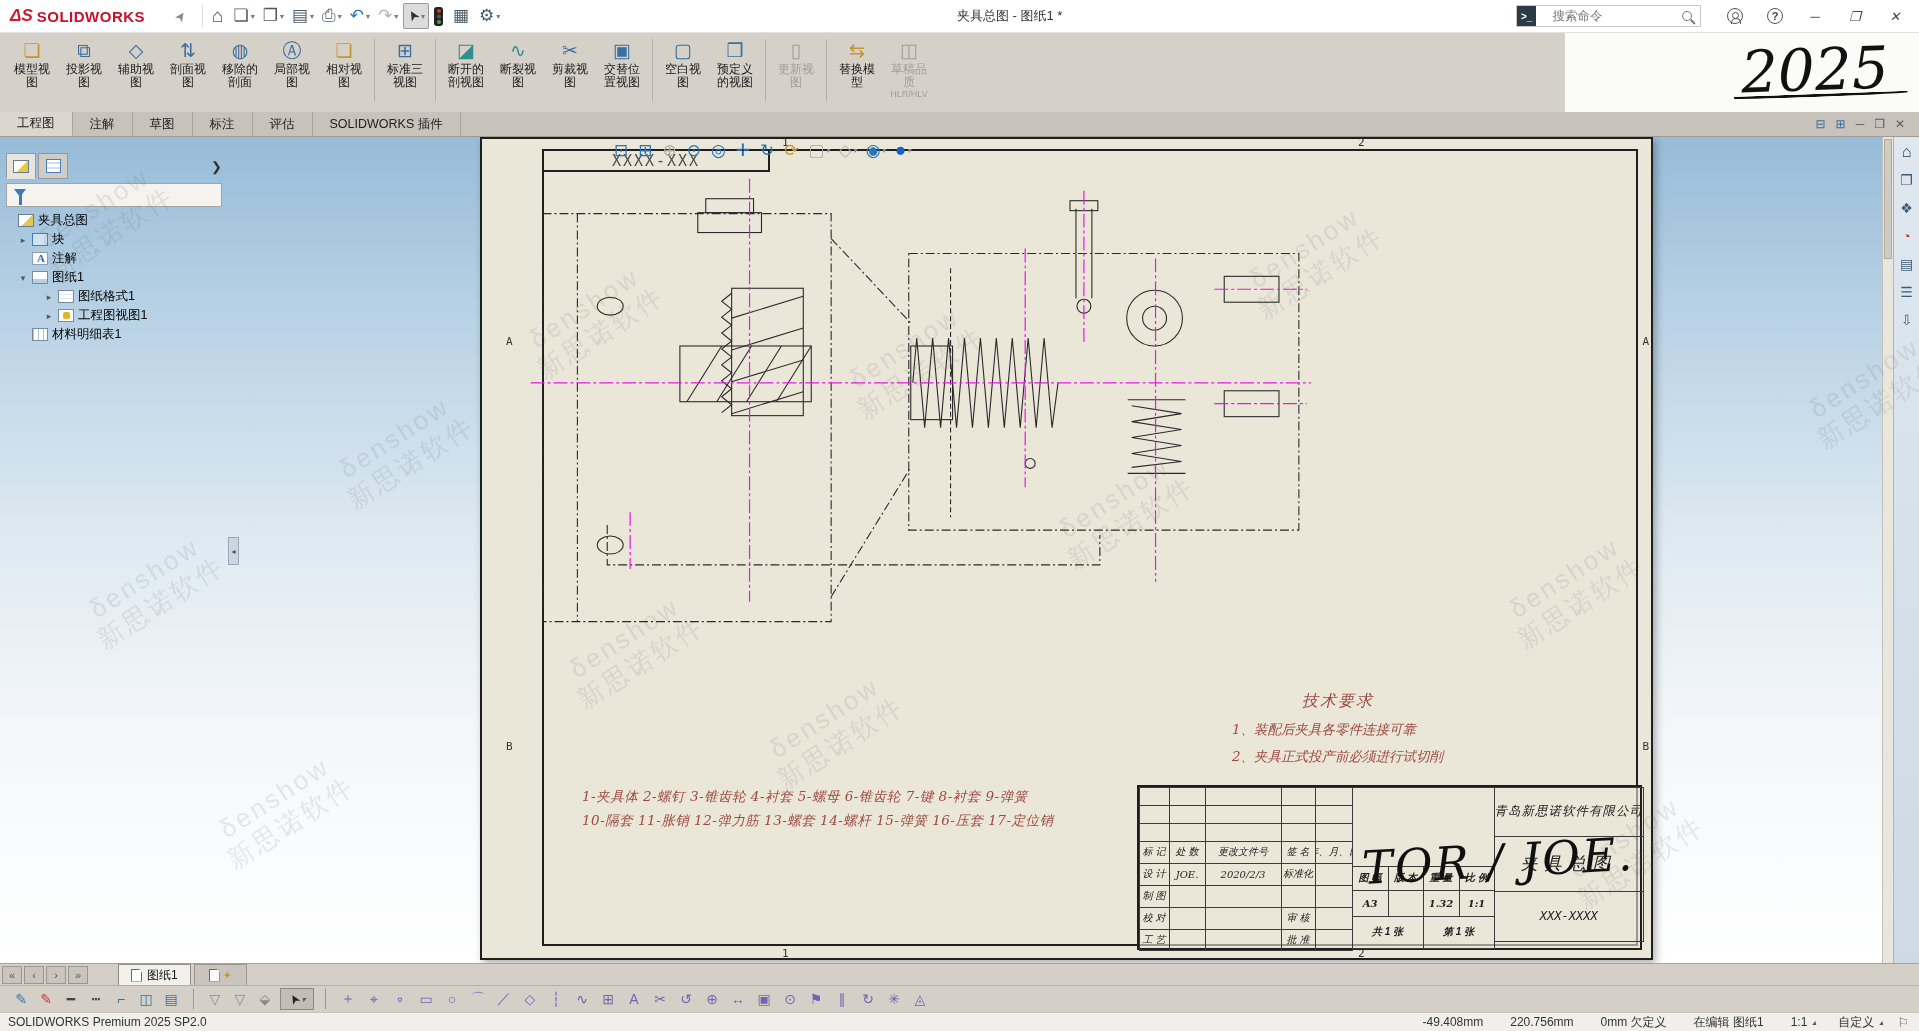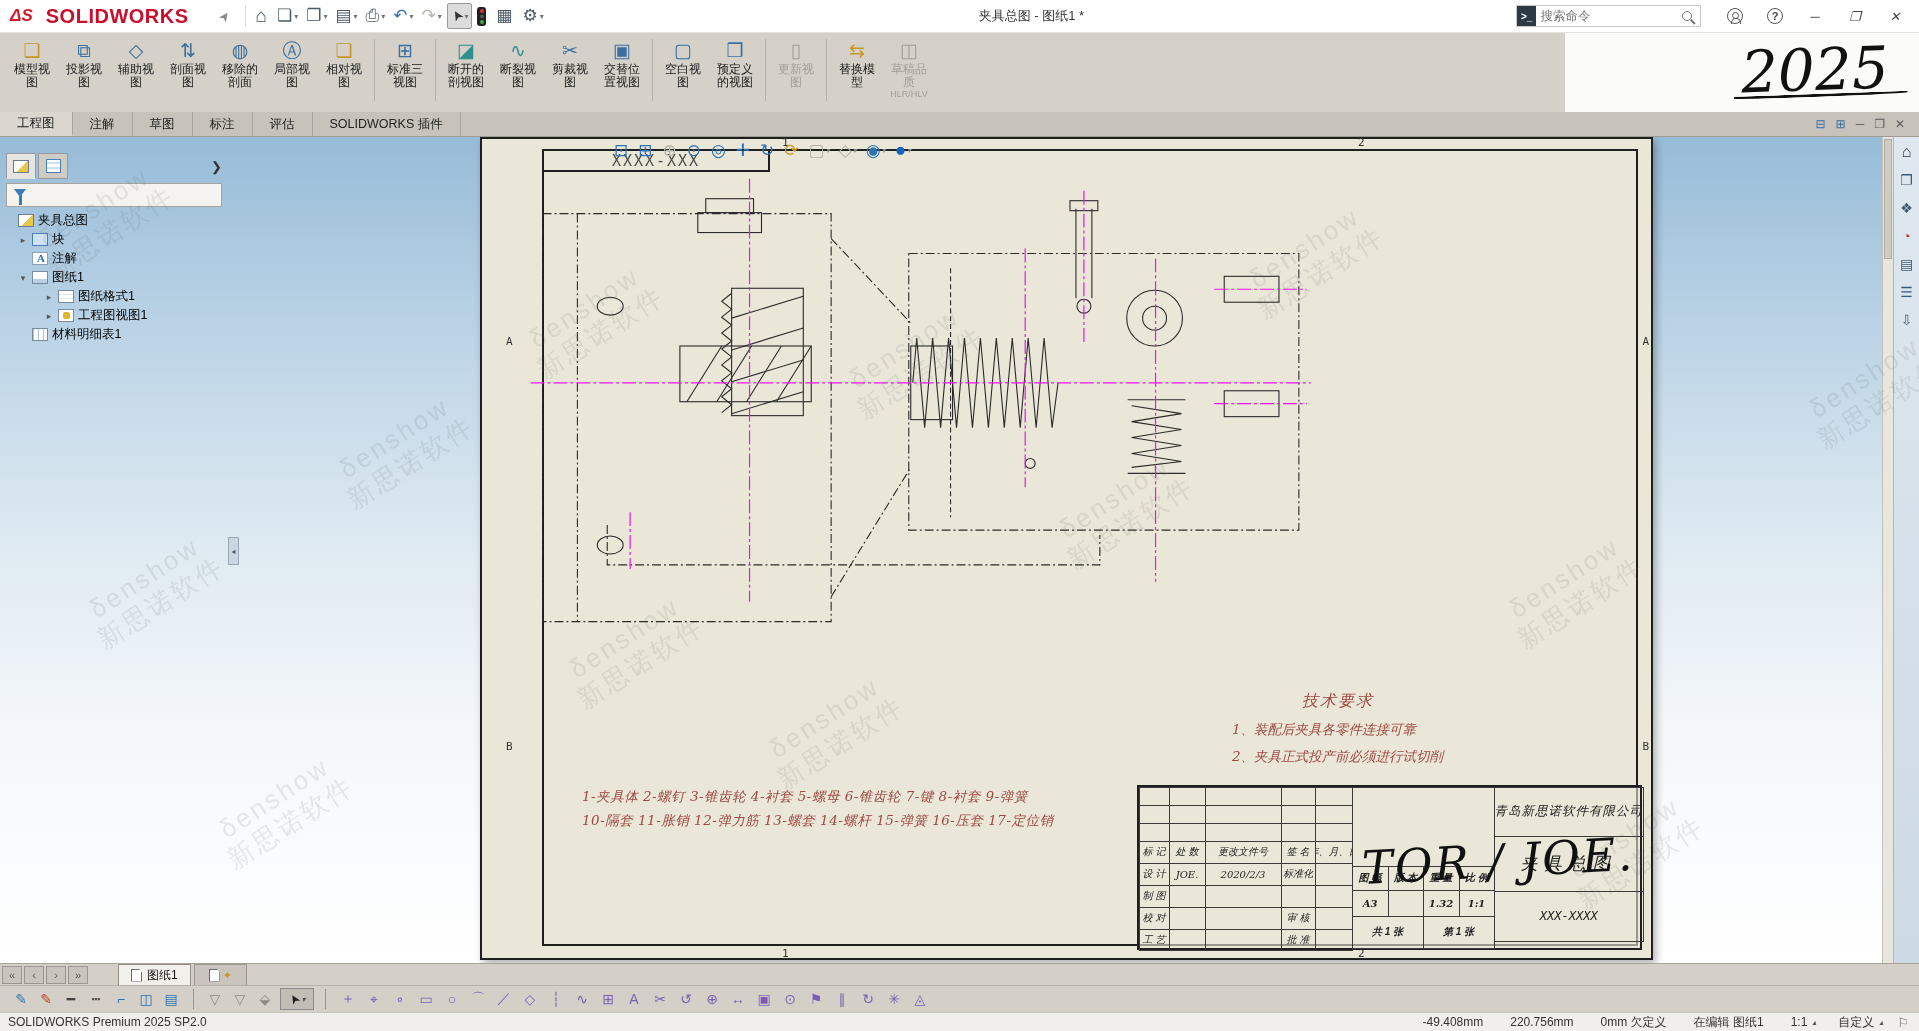--- a/index.html
+++ b/index.html
@@ -7,40 +7,40 @@
   i,span,div{box-sizing:border-box;}
   
   .wm{position:absolute;transform:rotate(-33deg);color:rgba(90,90,90,.13);font-size:26px;line-height:30px;pointer-events:none;z-index:50;white-space:nowrap;text-align:center;}
   .wm .wl{display:block;letter-spacing:3px;}
   .w1{left:30px;top:190px}.w2{left:80px;top:560px}.w3{left:210px;top:780px}.w4{left:520px;top:290px}
   .w5{left:560px;top:620px}.w6{left:840px;top:330px}.w7{left:760px;top:700px}.w8{left:1050px;top:480px}
   .w9{left:1240px;top:230px}.w10{left:1500px;top:560px}.w11{left:1560px;top:820px}.w12{left:1800px;top:360px}
   .w13{left:330px;top:420px}
   
   .tb{position:absolute;left:0;top:0;width:100%;height:33px;background:#fff;display:flex;align-items:center;border-bottom:1px solid #e4e2de;z-index:60;}
-  .dslogo{font-style:italic;font-weight:bold;color:#d01c2a;font-size:17px;margin:0 13px 0 10px;}
-  .swlogo{font-weight:bold;color:#c8102e;font-size:20px;letter-spacing:.5px;margin-right:26px;}
+  .dslogo{font-style:italic;font-weight:bold;color:#d01c2a;font-size:17px;margin:0 4px 0 10px;}
+  .swlogo{font-weight:bold;color:#c8102e;font-size:15px;letter-spacing:.5px;margin-right:26px;}
   .menu{font-size:13.5px;color:#222;padding:5px 11px;cursor:default;}
   .pin{color:#8a8a8a;font-size:13px;display:inline-block;transform:rotate(-55deg);margin:0 10px 0 4px;}
   .tbsep{width:1px;height:22px;background:#ddd;margin:0 6px;}
   .qbar{display:flex;align-items:center;gap:2px;}
   .qi{display:flex;align-items:center;padding:3px 3px;border-radius:2px;color:#4a5a66;}
   .qi .g{font-size:17px;line-height:18px;font-style:normal;}
   .qi .dd{font-size:8px;color:#777;margin-left:2px;font-style:normal;}
   .qi.big .g{font-size:19px;}
   .qi.blue .g{color:#2d74b5;}
   .qi.dim .g{color:#b6b3ac;}
   .qi.cur{border:1px solid #9a9a9a;background:#dcdcdc;}
   .qi.cur .g{display:inline-block;transform:rotate(-120deg);font-size:14px;color:#333;}
   .qi.tl .g{width:9px;height:19px;background:#222;border-radius:3px;position:relative;}
   .qi.tl .g::before{content:"";position:absolute;left:2.5px;top:2.5px;width:4px;height:4px;border-radius:50%;background:#e03030;box-shadow:0 5.5px 0 #555,0 11px 0 #3fae3f;}
   .doc-title{margin-left:auto;font-size:13px;color:#333;white-space:nowrap;}
   .search{margin-left:auto;display:flex;align-items:center;width:185px;height:22px;border:1px solid #c9c9c9;background:#fff;}
   .sprompt{background:#2b3a45;color:#fff;font-size:10px;font-weight:bold;padding:3px 4px;height:100%;display:flex;align-items:center;}
-  .search input{border:none;outline:none;flex:1;font-size:12.5px;padding:0 4px;font-family:"Liberation Sans",sans-serif;color:#444;min-width:0;}
+  .search input{border:none;outline:none;flex:1;font-size:12.5px;padding:0 16px;font-family:"Liberation Sans",sans-serif;color:#444;min-width:0;}
   .smag{width:10px;height:10px;border:1.5px solid #777;border-radius:50%;position:relative;margin-right:8px;flex:none;}
   .smag::after{content:"";position:absolute;width:6px;height:1.5px;background:#777;transform:rotate(45deg);right:-5px;bottom:-2px;}
   .winbar{display:flex;align-items:center;gap:0;margin:0 4px 0 14px;}
   .wbtn{width:40px;height:28px;display:flex;align-items:center;justify-content:center;font-size:13px;color:#444;}
   .wbtn.acct .g{width:16px;height:16px;border:1.5px solid #555;border-radius:50%;position:relative;display:block;}
   .wbtn.acct .g::before{content:"";position:absolute;left:4px;top:2.5px;width:5px;height:5px;border:1.5px solid #555;border-radius:50%;}
   .wbtn.acct .g::after{content:"";position:absolute;left:2.5px;top:9px;width:8px;height:5px;border:1.5px solid #555;border-bottom:none;border-radius:5px 5px 0 0;}
   .wbtn.helpc .g{border:1.5px solid #555;border-radius:50%;width:16px;height:16px;display:flex;align-items:center;justify-content:center;font-size:11px;font-weight:bold;font-style:normal;}
   
   .ribbon{position:absolute;left:0;top:33px;width:100%;height:79px;background:#d5d1c9;z-index:59;}

